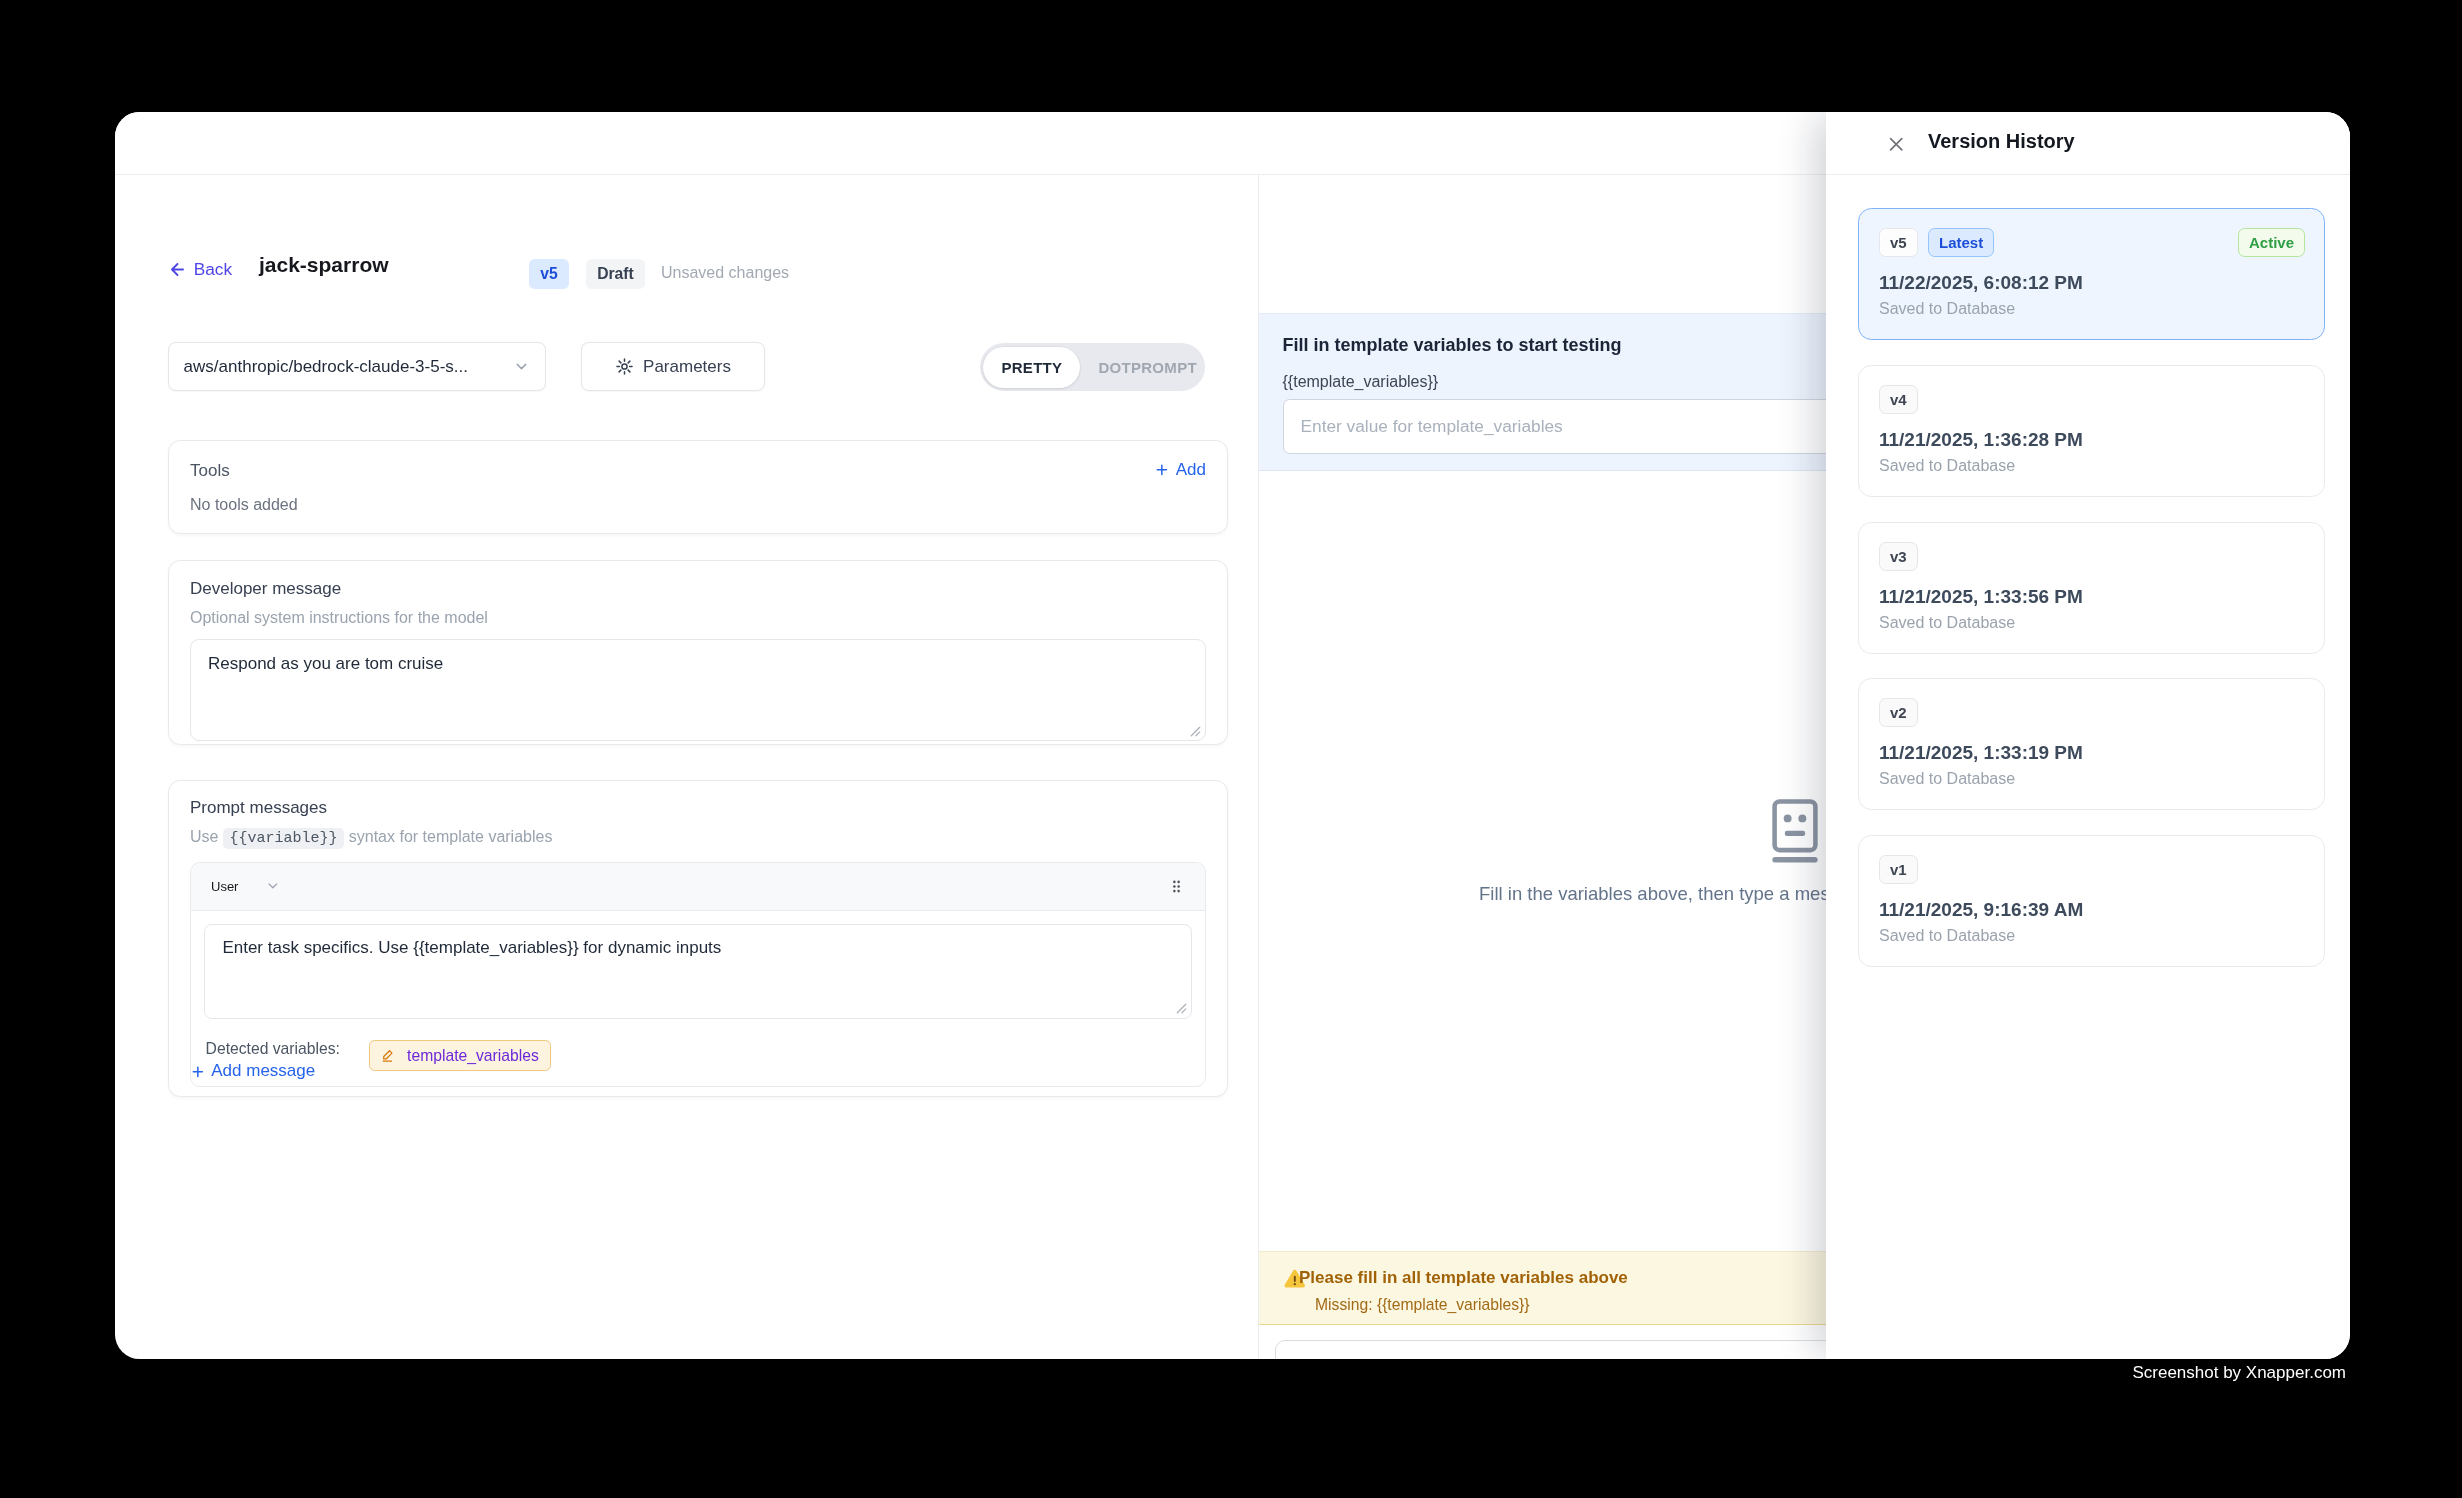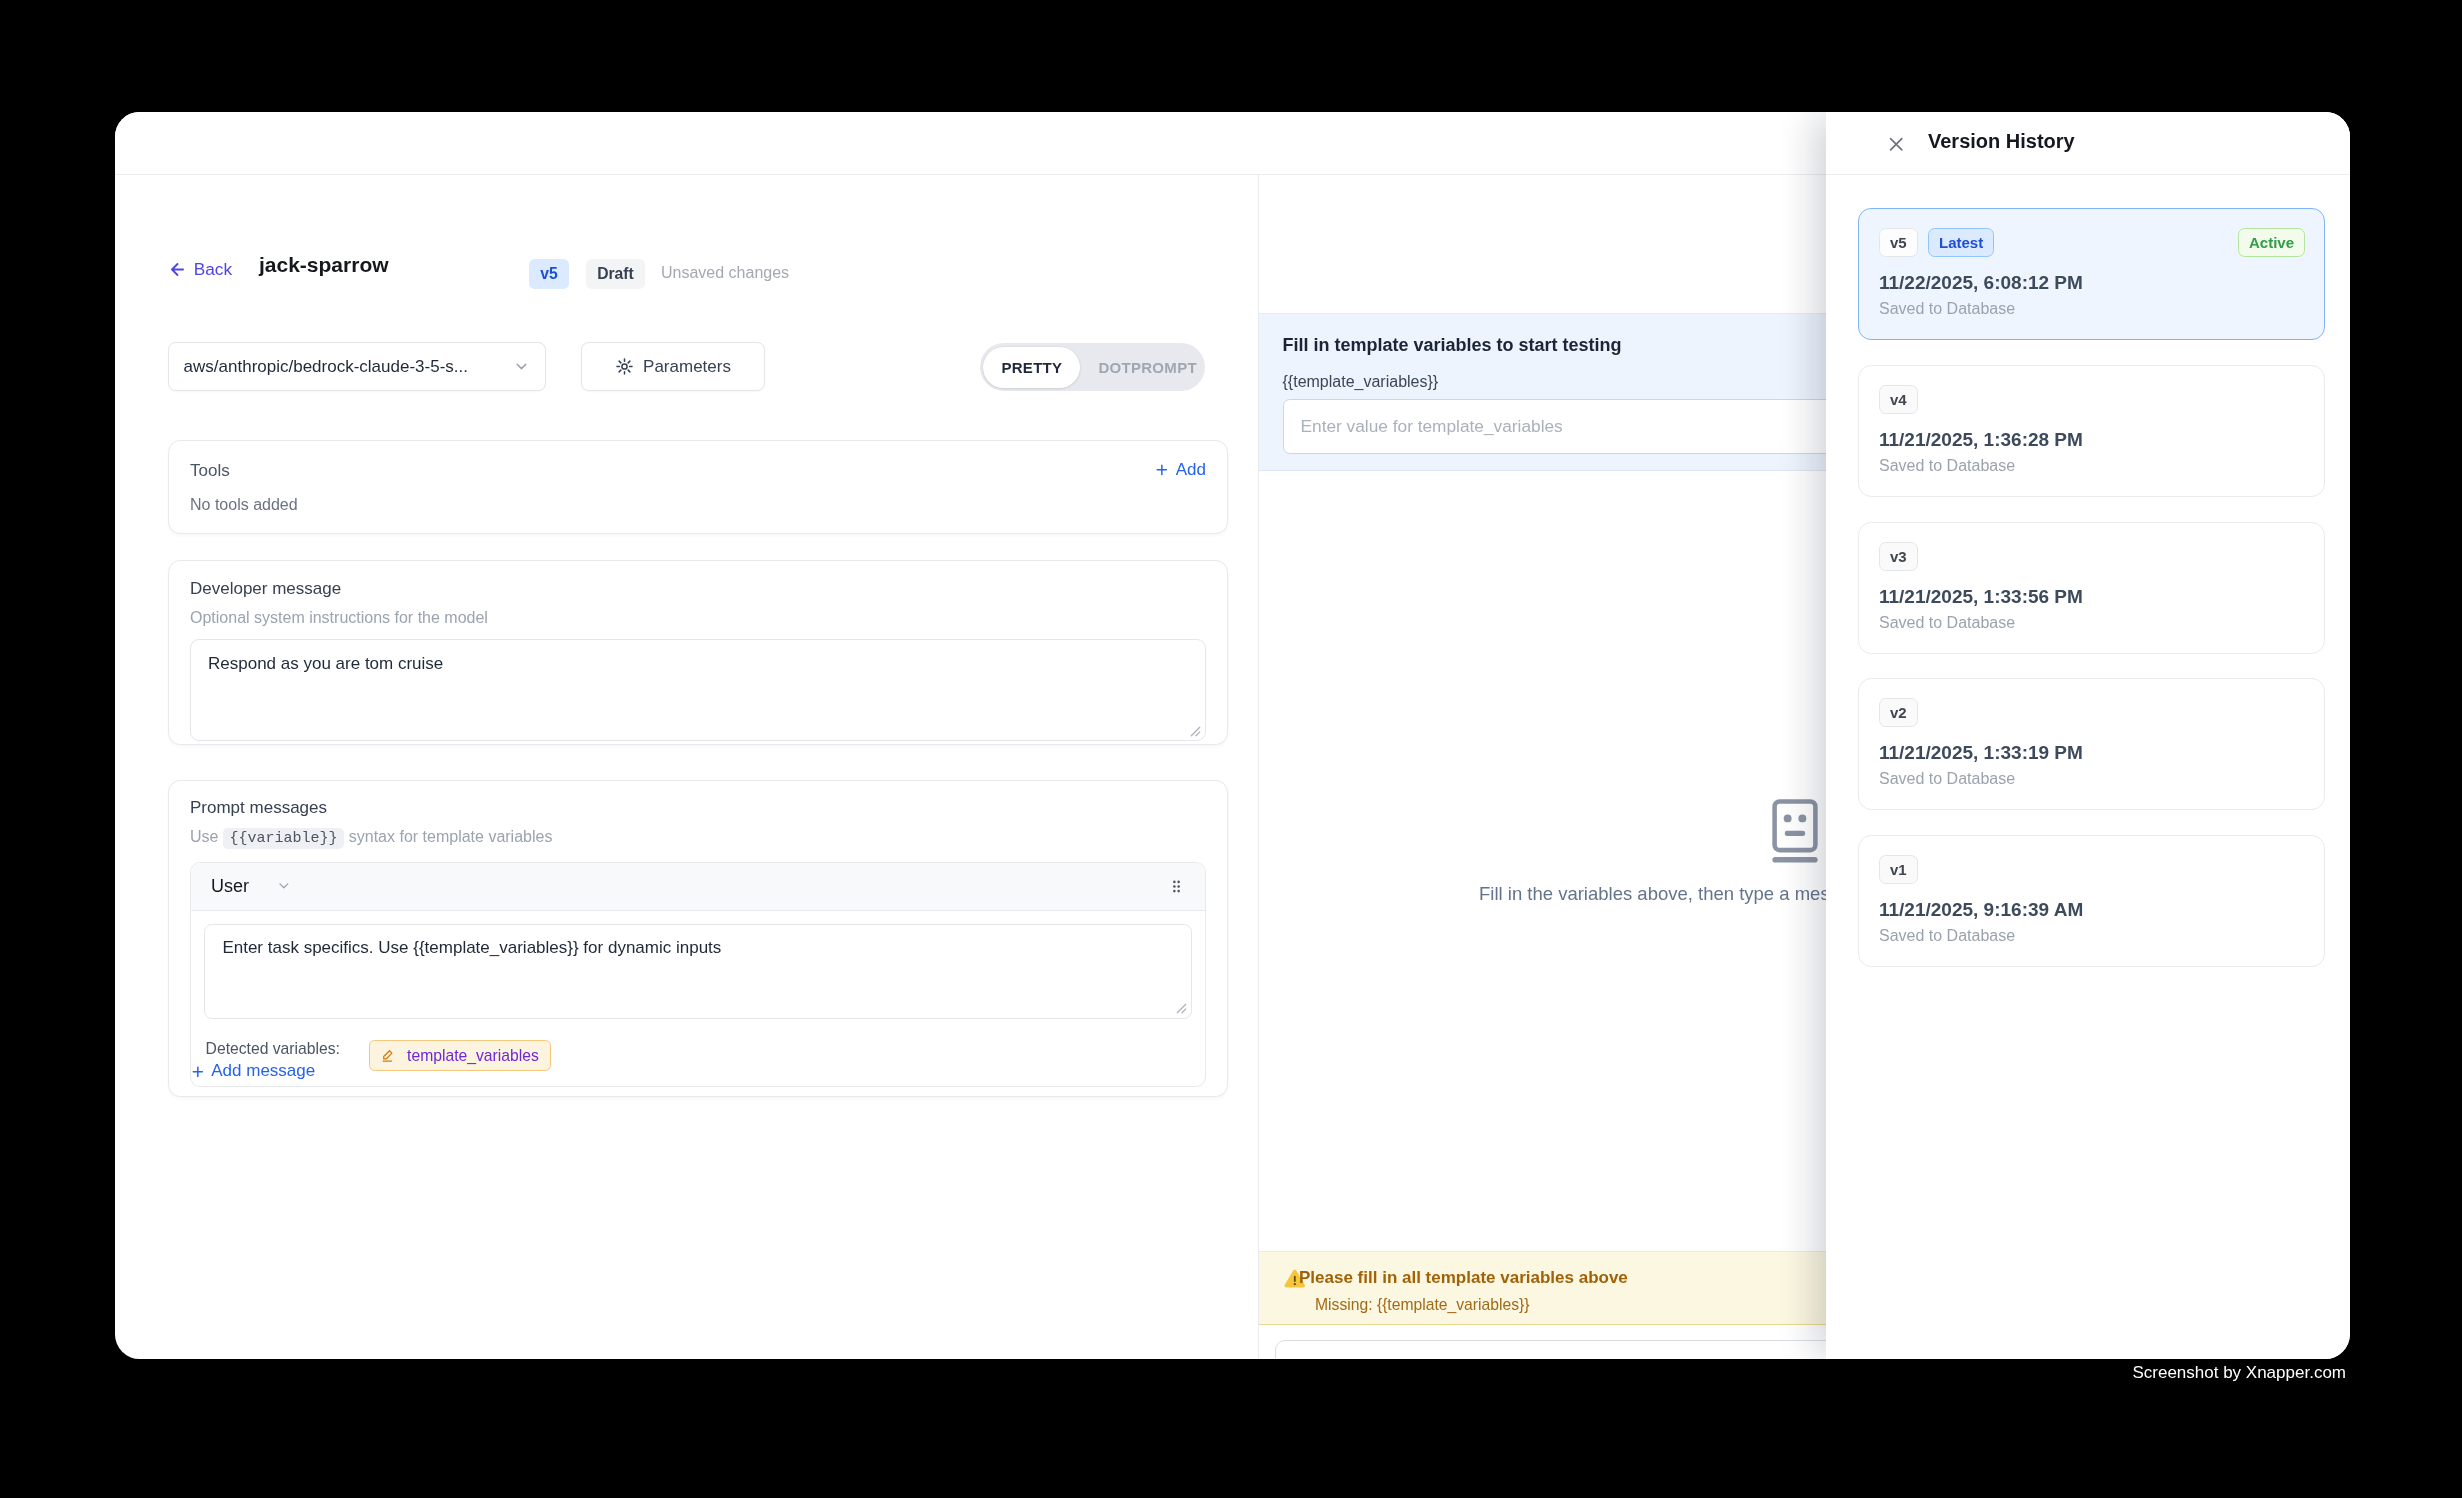--- a/index.html
+++ b/index.html
@@ -57,21 +57,21 @@
               padding:13.4px 17px; resize:none; outline:none; background:#fff; position:relative; }
   .ta-wrap { position:relative; }
   .grip { position:absolute; right:4.5px; bottom:4.5px; }
 
   .code-chip { font-family:"Liberation Mono","DejaVu Sans Mono",monospace; font-size:15px;
                background:#eef0f3; color:#4b5563; border-radius:5px; padding:2.2px 6.7px; }
 
   .msg-box { margin-top:14.6px; border:1.1px solid #e7e9ec; border-radius:10px; overflow:hidden; }
   .msg-head { height:48px; background:#f8f9fb; border-bottom:1.1px solid #e9ebee; display:flex;
               align-items:center; padding:0 20px; }
-  .role-select { display:flex; align-items:center; gap:27px; font-size:18px; color:#16181d; cursor:pointer; }
+  .role-select { display:flex; align-items:center; gap:27px; font-size:13px; color:#16181d; cursor:pointer; }
   .msg-body { padding:13.4px; }
   .detected-row { display:flex; align-items:flex-start; gap:13.4px; padding:7.8px 14.6px 14.6px; }
   .detected-label { font-size:15.7px; color:#4b5563; }
   .var-badge { display:inline-flex; align-items:center; gap:11px; background:#fdf4e0;
                border:1.1px solid #f2c87c; border-radius:5.6px; padding:5.6px 11.2px;
                font-size:15.7px; color:#6d28d9; font-weight:500; cursor:pointer;margin-left:16px; }
   .add-msg { position:absolute; left:21px; bottom:14.6px; }
 
   
   .blue-section { position:absolute; left:1144px; right:0; top:201px; height:158px;
@@ -282,21 +282,21 @@
   <div class="vpanel">
     <div class="vpanel-header">
       <div class="vclose">
         <svg width="22.4" height="22.4" viewBox="0 0 24 24" fill="none" stroke="#71717a" stroke-width="1.8" stroke-linecap="round">
             <path d="M18 6L6 18M6 6l12 12"></path>
           </svg>
       </div>
       <div class="vpanel-title">Version History</div>
     </div>
 
-    <div class="vcard vcard-active" style="top:96px;border-radius:13px;">
+    <div class="vcard vcard-active" style="top:96px;">
       <span class="chip" style="background:#fdfdfd;">v5</span>
       <span class="chip chip-latest">Latest</span>
       <span class="chip chip-active">Active</span>
       <div class="vdate">11/22/2025, 6:08:12 PM</div>
       <div class="vsaved">Saved to Database</div>
     </div>
 
     <div class="vcard" style="top:253px;">
       <span class="chip">v4</span>
       <div class="vdate">11/21/2025, 1:36:28 PM</div>

